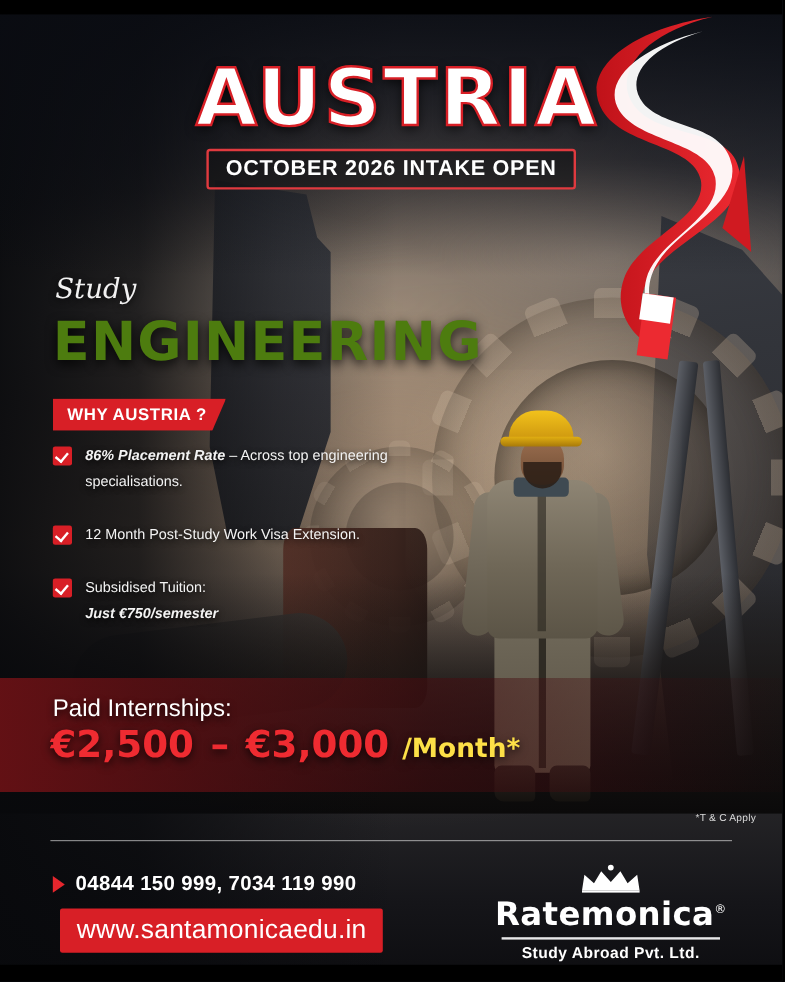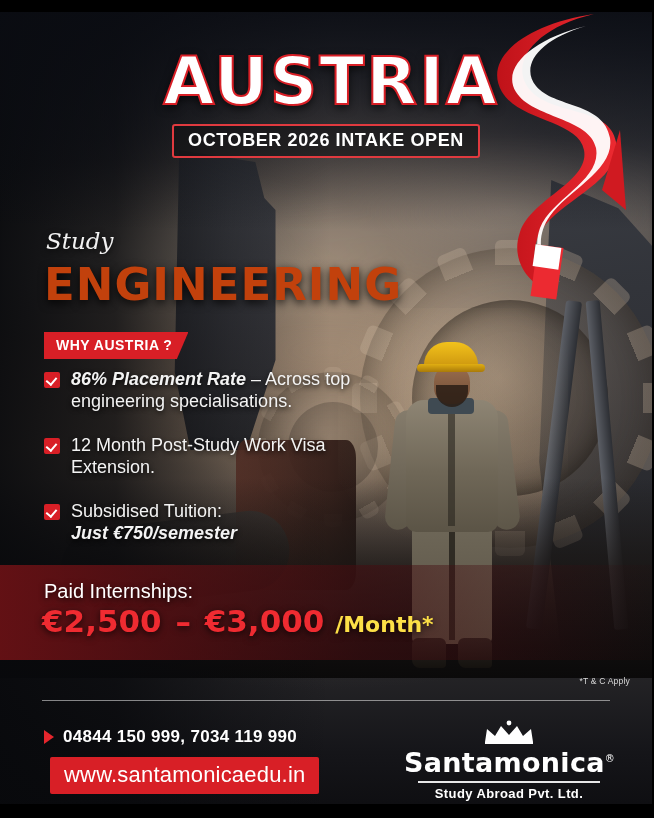--- a/index.html
+++ b/index.html
@@ -192,21 +192,21 @@
   .study-word {
     position: absolute; left: 46px; top: 228px;
     font-family: "DejaVu Serif", serif;
     font-style: italic; font-size: 23px; color: #f2f2f2;
     text-shadow: 0 2px 6px rgba(0,0,0,0.8);
   }
   .program {
     position: absolute; left: 44px; top: 258px;
     font-family: "DejaVu Sans", sans-serif;
     font-weight: bold; font-size: 45px; letter-spacing: 1px;
-    color: #c2410c;
+    color: #4d7c0f;
     text-shadow: 0 3px 10px rgba(0,0,0,0.85);
   }
 
   .why-tag {
     position: absolute; left: 44px; top: 332px;
     background: #d81f26; color: #fff;
     font-size: 14px; font-weight: bold; letter-spacing: .5px;
     padding: 5px 16px 6px 12px;
     clip-path: polygon(0 0, 100% 0, 92% 100%, 0 100%);
   }
@@ -217,21 +217,21 @@
     flex: 0 0 auto; width: 16px; height: 16px; margin-top: 4px;
     background: #d81f26; border-radius: 2px; position: relative;
   }
   .tick::after {
     content: ""; position: absolute; left: 4px; top: 3px;
     width: 5px; height: 8px;
     border-right: 2px solid #fff; border-bottom: 2px solid #fff;
     transform: rotate(40deg);
   }
   .btext {
-    color: #f3f3f3; font-size: 18px; line-height: 22px;
+    color: #f3f3f3; font-size: 12px; line-height: 22px;
     text-shadow: 0 2px 5px rgba(0,0,0,0.85);
   }
   .btext .em { font-style: italic; font-weight: bold; }
 
   
   .band {
     position: absolute; left: 0; right: 0; top: 565px; height: 95px;
     background: linear-gradient(90deg, rgba(118,18,22,0.82) 0%, rgba(70,12,16,0.55) 55%, rgba(40,10,12,0.10) 100%);
   }
   .band-label {
@@ -429,21 +429,21 @@
 
   <div class="logo">
     <div class="crown">
       <svg width="56" height="24" viewBox="0 0 56 24" xmlns="http://www.w3.org/2000/svg">
         <circle cx="28" cy="3" r="2.4" fill="#fff"></circle>
         <path d="M4 22 L6 9 L14 16 L20 6 L28 15 L36 6 L42 16 L50 9 L52 22 Z" fill="#ffffff"></path>
         <rect x="4" y="22" width="48" height="2" fill="#ffffff"></rect>
       </svg>
     </div>
     <div class="logo-name">
-      <span>Santa</span><span>monica</span><span class="reg">®</span>
+      <span>Rate</span><span>monica</span><span class="reg">®</span>
     </div>
     <div class="logo-rule"></div>
     <div class="logo-sub">Study Abroad Pvt. Ltd.</div>
   </div>
 
   <div class="bar-top"></div>
   <div class="bar-bottom"></div>
 </div>
 
 </body></html>

